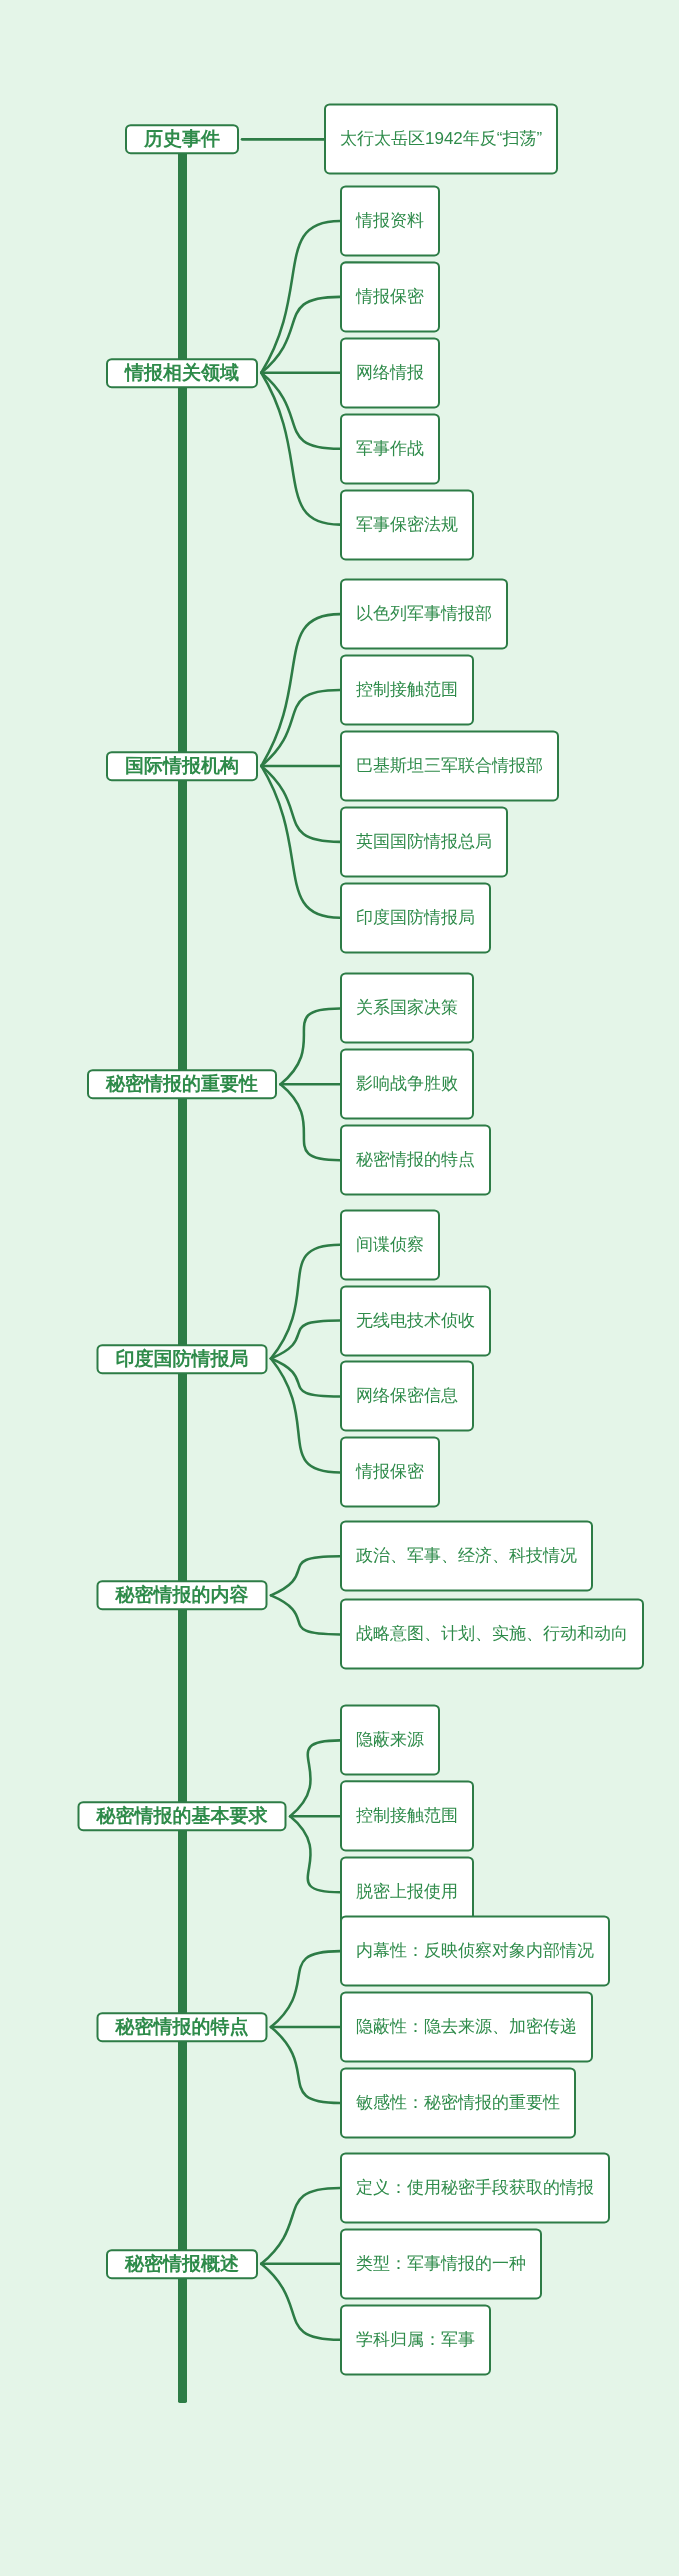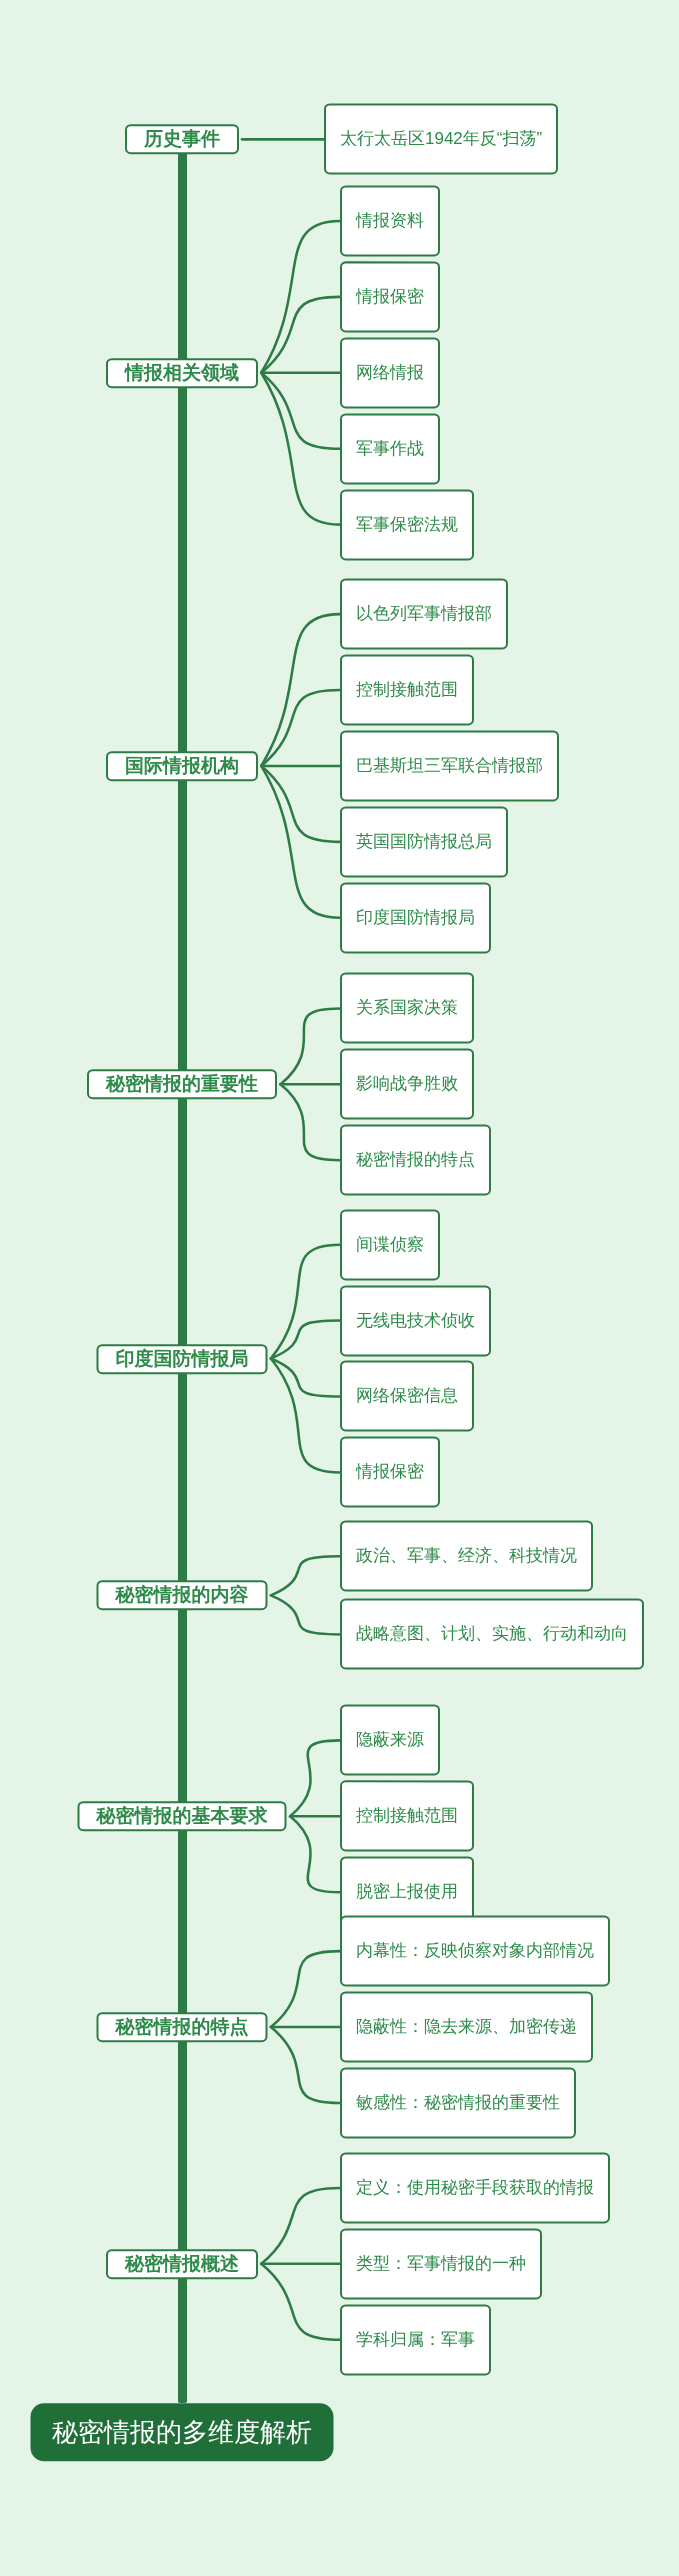--- a/index.html
+++ b/index.html
@@ -131,15 +131,14 @@
     <div class="node leaf" style="--cy:2103px">敏感性：秘密情报的重要性</div>
   </div>
 
   <div class="section">
     <div class="node branch" style="--cy:2264px">秘密情报概述</div>
     <div class="node leaf" style="--cy:2188px">定义：使用秘密手段获取的情报</div>
     <div class="node leaf" style="--cy:2264px">类型：军事情报的一种</div>
     <div class="node leaf" style="--cy:2340px">学科归属：军事</div>
   </div>
 
-  <div class="node root-node">秘密情报的多维度解析</div>
 </div>
 
 
 </body></html>

